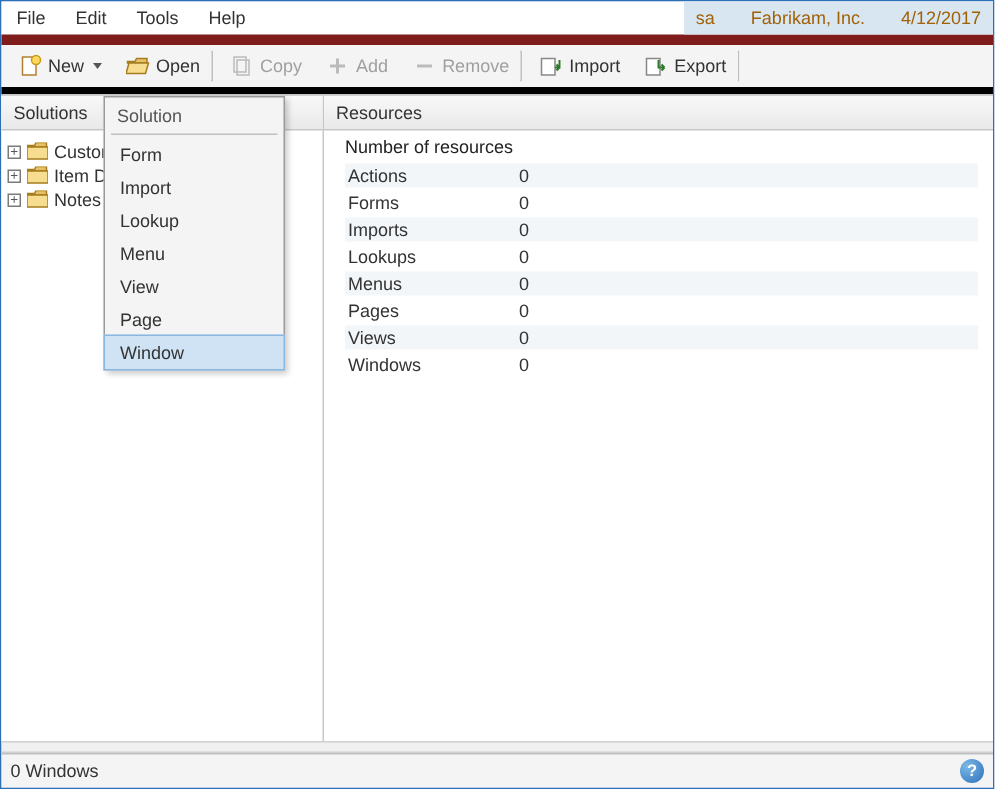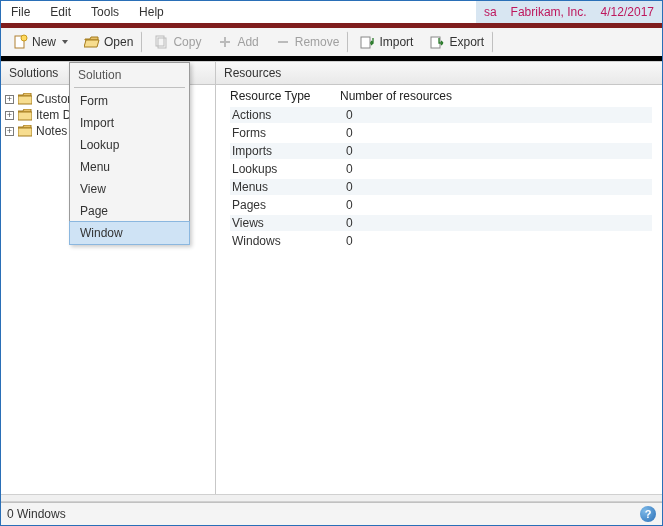--- a/index.html
+++ b/index.html
@@ -60,40 +60,40 @@
   }
   .win-btn.close {
     background: #d9432f;
     color: #fff;
     width: 50px;
   }
   
   .menubar {
     height: 22px;
     background: #fff;
-    border-bottom: 5px solid #7f1d1d;
+    border-bottom: 7px solid #7f1d1d;
     display: flex;
     align-items: stretch;
   }
   .menubar .menu-item {
     padding: 0 10px;
     display: flex;
     align-items: center;
     cursor: default;
   }
   .menubar .spacer {
     flex: 1;
   }
   .menubar .right-info {
     display: flex;
     align-items: center;
     background: #d8e6f2;
     padding: 0 8px;
-    color: #be185d;
-    gap: 14px;
+    color: #a16207;
+    gap: 24px;
   }
   
   .toolbar {
     height: 28px;
     background: #f4f4f4;
     border-bottom: 5px solid #000000;
     display: flex;
     align-items: center;
     padding: 0 4px;
     gap: 2px;
@@ -351,21 +351,20 @@
               </svg></span>
           <span>Notes</span>
         </div>
       </div>
     </div>
 
     <div class="right-pane">
       <div class="pane-header">Resources</div>
       <div class="grid">
         <div class="grid-header">
-          <div class="col-type">Resource Type</div>
           <div class="col-count">Number of resources</div>
         </div>
         <div id="grid-rows">
             <div class="grid-row">
               <div class="cell col-type">Actions</div>
               <div class="cell col-count">0</div>
             </div>
             <div class="grid-row">
               <div class="cell col-type">Forms</div>
               <div class="cell col-count">0</div>

